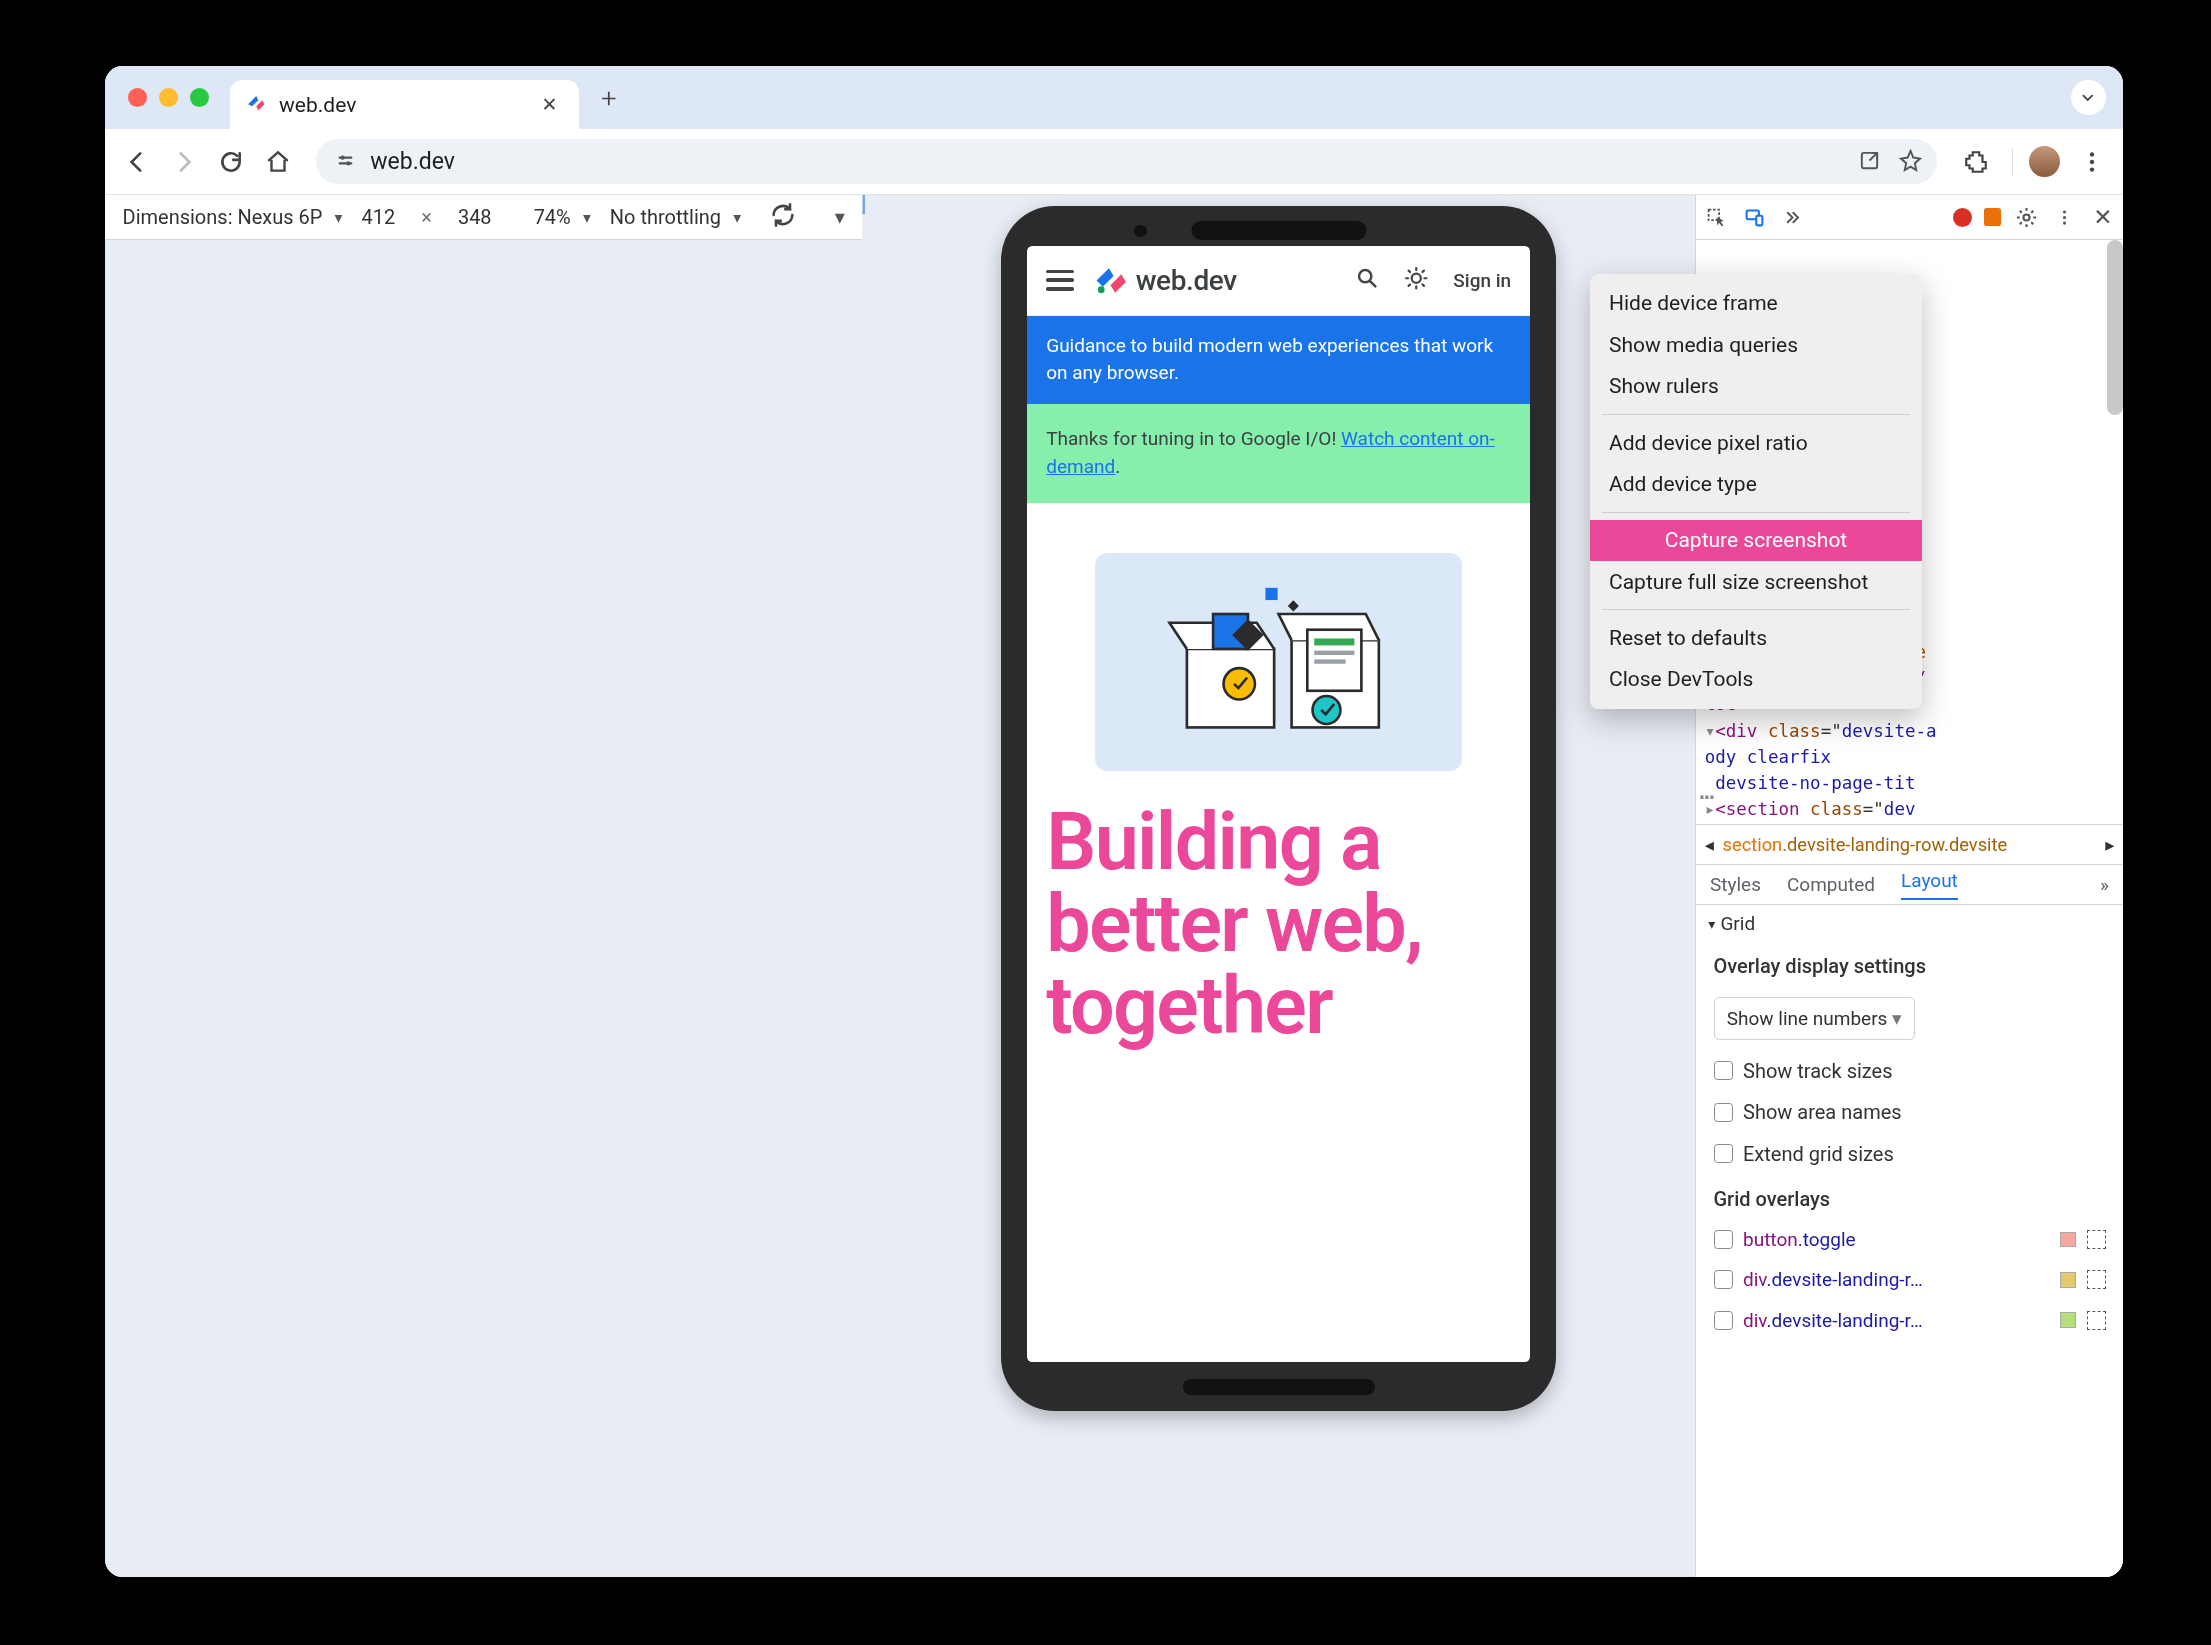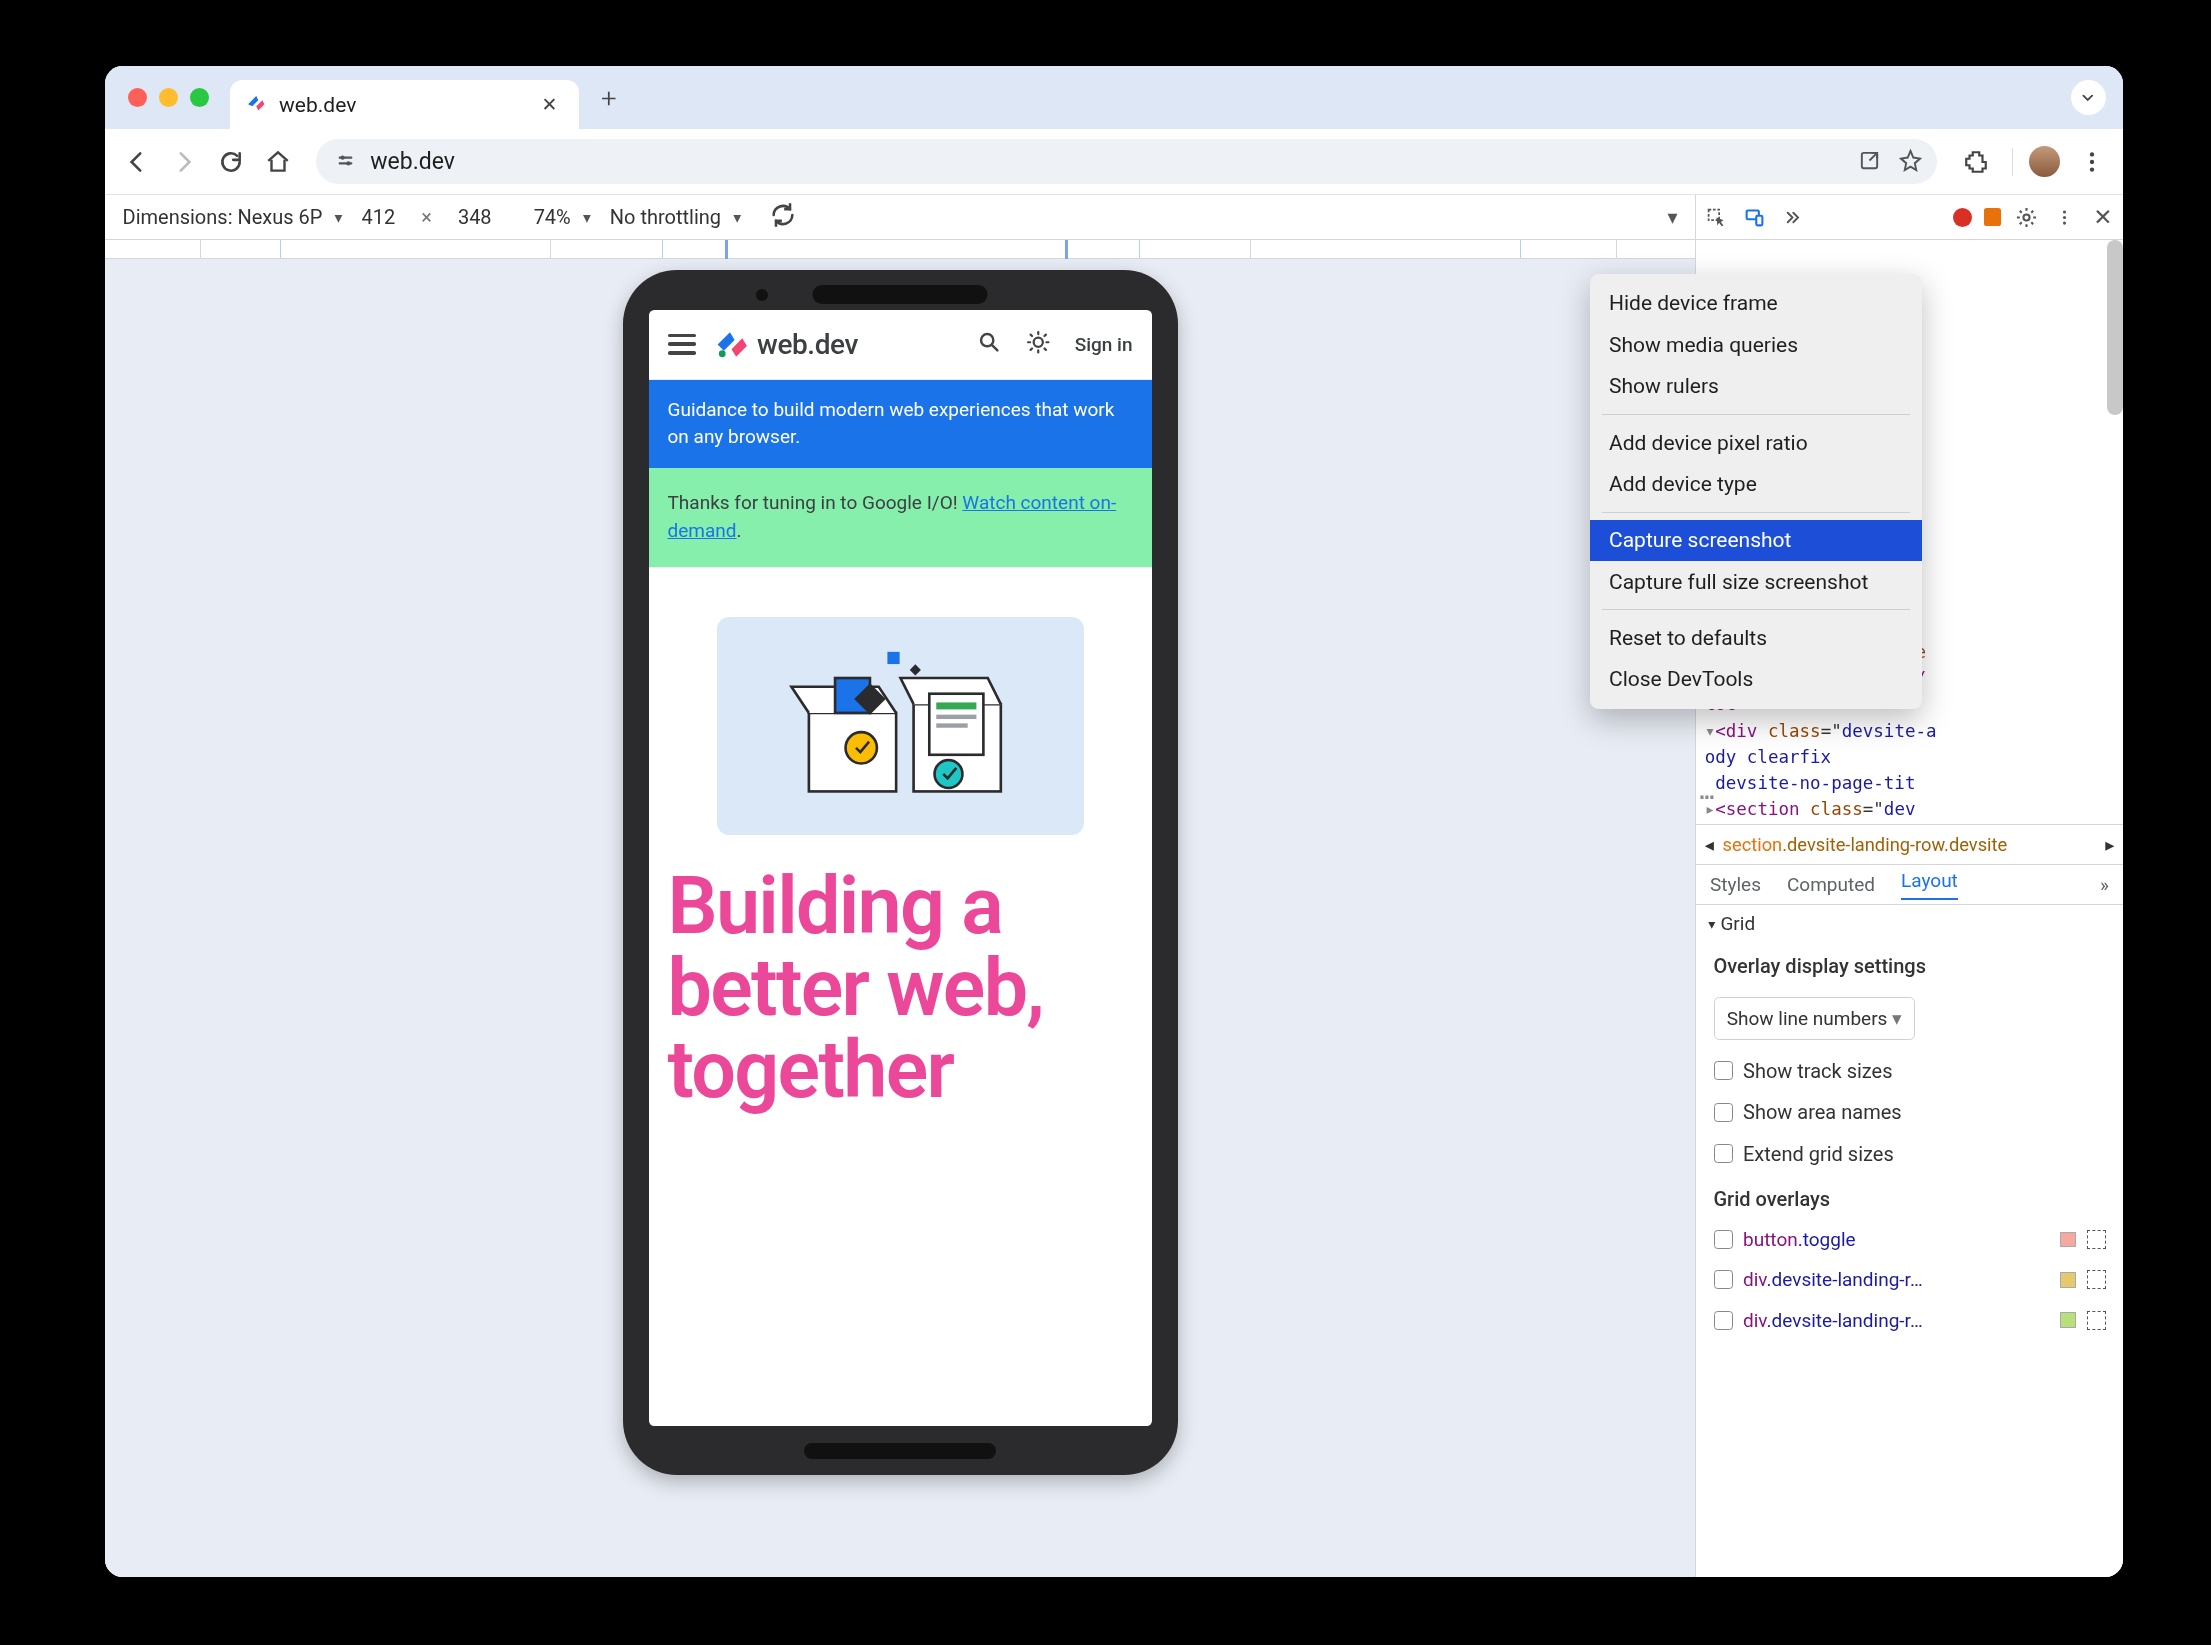--- a/index.html
+++ b/index.html
@@ -25,21 +25,21 @@
   .ico-btn.disabled { color: #bbb; }
   .omnibox { flex: 1; height: 45px; background: #eef1f5; border-radius: 23px; display: flex; align-items: center; padding: 0 15.7px; margin: 0 12.2px; gap: 12.2px; }
   .siteinfo { width: 26px; height: 26px; display: flex; align-items: center; justify-content: center; color: #555; }
   .url { font-size: 23px; color: #1f1f1f; flex: 1; }
   .omni-actions { display: flex; gap: 17.5px; color: #555; }
   .addr-right { display: flex; align-items: center; gap: 10.5px; }
   .divider { width: 0.9px; height: 28px; background: #ddd; margin: 0 5.2px; }
   .avatar { width: 31px; height: 31px; border-radius: 50%; background: linear-gradient(#c49a7a,#8a5a3d); }
   
   .content { flex: 1; display: flex; overflow: hidden; }
-  .viewport-col { flex: 1; display: flex; flex-direction: column; background: #e8ecf4; position: relative; }
+  .viewport-col { flex: 1; display: flex; flex-direction: row; background: #e8ecf4; position: relative; }
   
   .devbar { height: 45px; background: #fff; border-bottom: 0.9px solid #d6d6d6; display: flex; align-items: center; padding: 0 17.5px; gap: 19px; font-size: 20px; color: #333; }
   .devbar .label { display: flex; align-items: center; gap: 7px; }
   .devbar .dd::after { content: "▾"; margin-left: 5.2px; font-size: 15.7px; color: #555; }
   .devbar .dim-x { color: #777; margin: 0 7px; }
   .devbar .spacer { flex: 1; }
   .devbar .rot { width: 28px; height: 28px; }
   
   .ruler-h { height: 19px; background: #fff; border-bottom: 0.9px solid #d6d6d6; position: relative; }
   .ruler-h .tick { position: absolute; top: 0; bottom: 0; width: 0.9px; background: #d8d8d8; }
@@ -92,21 +92,21 @@
   .chk { width: 19px; height: 19px; border: 1.7px solid #888; border-radius: 3.5px; }
   .ov-row { display: flex; align-items: center; gap: 10.5px; padding: 8.7px 17.5px; font-size: 19px; }
   .ov-row .nm { flex: 1; white-space: nowrap; overflow: hidden; text-overflow: ellipsis; }
   .ov-row .tag { color: #881280; }
   .ov-row .cls { color: #1a1aa6; }
   .sw { width: 15.7px; height: 15.7px; border: 0.9px solid #aaa; }
   .dashed { width: 19px; height: 19px; border: 1.7px dashed #555; }
   
   .ctx { position: absolute; top: 208px; right: 201px; width: 332px; background: #efefef; border-radius: 8.7px; box-shadow: 0 10.5px 31px rgba(0,0,0,.25); padding: 8.7px 0; z-index: 50; font-size: 21px; color: #1f1f1f; }
   .ctx .item { padding: 8.7px 19px; }
-  .ctx .item.hover { background: #1d4ed8; color: #fff; }
+  .ctx .item.hover { background: #ec4899; color: #fff; text-align: center; }
   .ctx hr { border: none; border-top: 0.9px solid #cfcfcf; margin: 7px 12.2px; }
   .vscroll { position: absolute; right: 0; top: 45px; width: 15.7px; height: 175px; background: #c8c8c8; border-radius: 7.9px; }
 </style>
 </head>
 <body>
 
 <div class="window">
 
   <div class="tabstrip">
     <div class="traffic">

